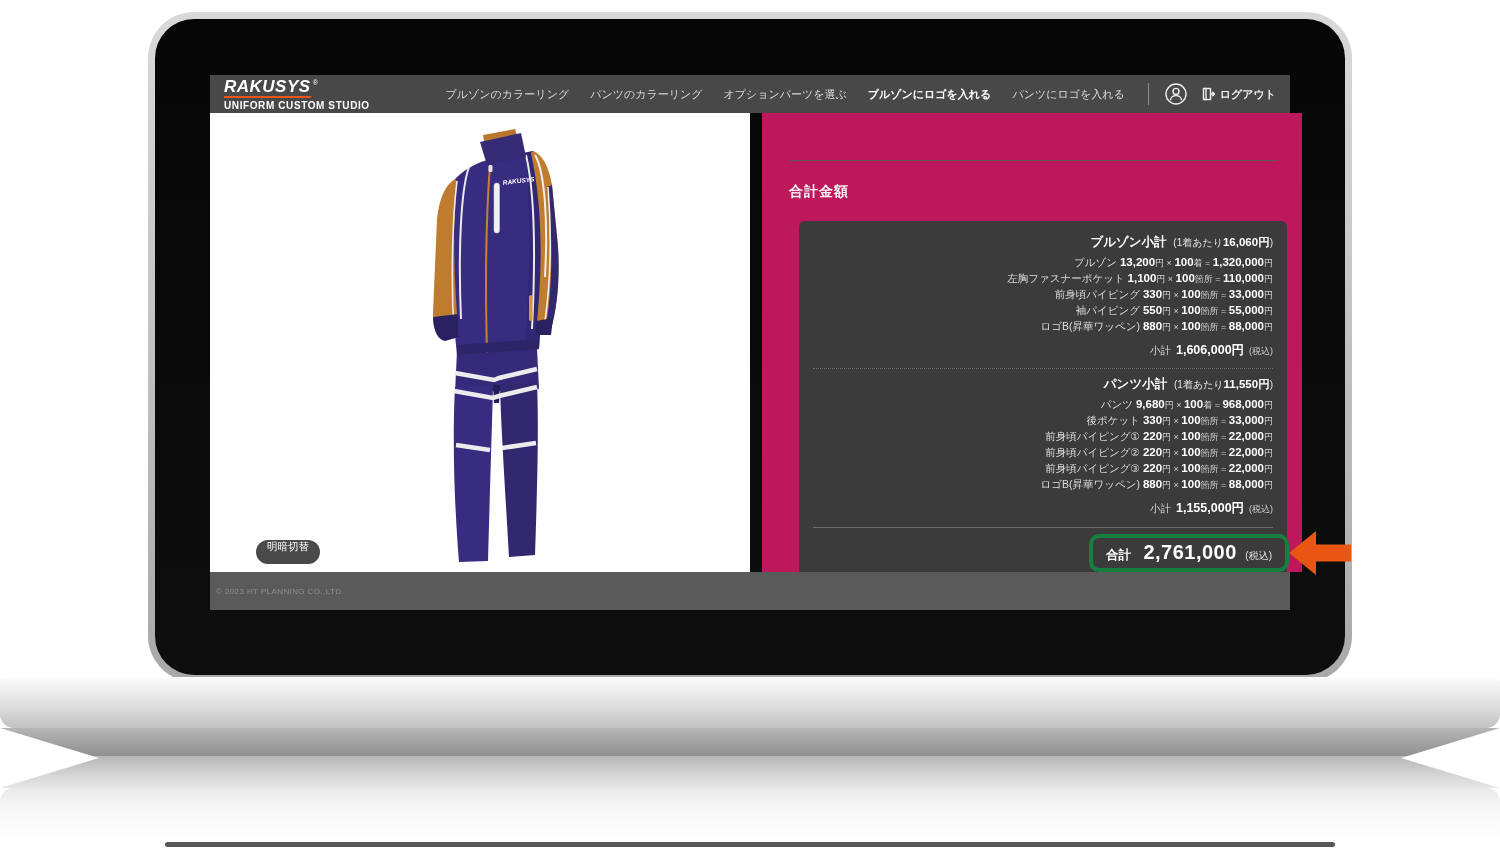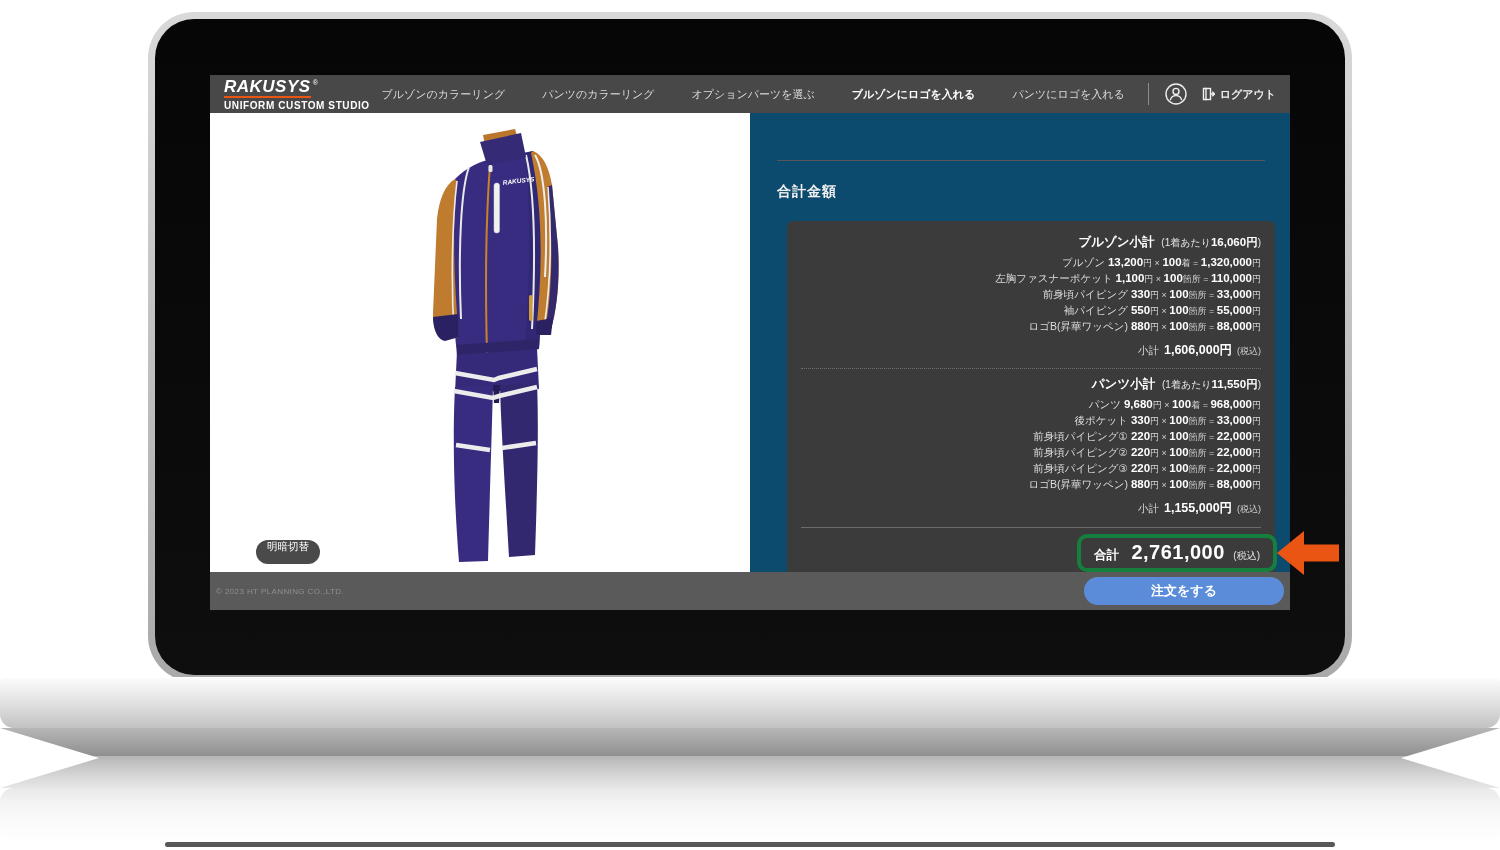--- a/index.html
+++ b/index.html
@@ -34,37 +34,37 @@
 
   
   .app-header { position:absolute; left:0; top:0; width:1080px; height:38px;
     background:#484848; display:flex; align-items:center; padding:0 14px; }
   .logo-block { display:flex; flex-direction:column; line-height:1; }
   .logo-row { display:flex; align-items:flex-start; }
   .logo-main { color:#ffffff; font-size:17px; font-weight:bold; font-style:italic;
     letter-spacing:.5px; border-bottom:2px solid #ea5514; padding-bottom:1px; }
   .logo-reg { color:#ffffff; font-size:7px; margin-left:2px; margin-top:1px; }
   .logo-sub { color:#ffffff; font-size:10px; font-weight:bold; letter-spacing:.6px; margin-top:3px; }
-  .nav { margin-left:auto; display:flex; align-items:center; gap:37px; }
+  .nav { margin-left:auto; display:flex; align-items:center; gap:21px; }
   .nav-item { color:#dcdcdc; font-size:11px; cursor:pointer; white-space:nowrap; }
   .nav-item.active { color:#ffffff; font-weight:bold; }
   .nav-div { width:1px; height:22px; background:rgba(255,255,255,.38); margin:0 2px; }
   .icon-btn { display:flex; align-items:center; gap:5px; cursor:pointer; color:#f0f0f0;
     font-size:11px; font-weight:600; white-space:nowrap; }
 
   
   .viewer { position:absolute; left:0; top:38px; width:540px; height:459px; background:#ffffff; }
   .model { position:absolute; left:185px; top:14px; width:210px; height:440px; }
   .toggle-pill { position:absolute; left:46px; bottom:8px; height:24px;
     background:#4a4a4a; border-radius:13px; color:#ffffff; font-size:10.5px;
     display:flex; align-items:center; gap:6px; padding:0 11px; cursor:pointer;flex-direction:column; }
   .toggle-icon { font-size:13px; line-height:1; color:#ffffff; }
 
   
-  .panel { position:absolute; left:540px; top:38px; width:540px; height:459px; background:#0c4a6e; }
+  .panel { position:absolute; left:552px; top:38px; width:540px; height:459px; background:#be185d; }
   .panel-divider { position:absolute; left:27px; top:47px; width:488px; height:1px; background:#575757; }
   .panel-title { position:absolute; left:27px; top:70px; color:#f2f2f2; font-size:14px;
     font-weight:bold; letter-spacing:1px; }
   .price-card { position:absolute; left:27px; top:108px; width:488px;
     background:#3b3b3b; border-radius:6px; padding:10px 14px 12px; color:#e8e8e8;margin-left:10px; }
   .sec { text-align:right; }
   .sec-head { font-size:10px; color:#e5e5e5; margin:3px 0 4px; }
   .sec-title { font-size:12.5px; font-weight:bold; color:#ffffff; margin-right:4px; }
   .sec-per b { font-size:11.5px; color:#ffffff; }
   .price-row { font-size:10.5px; line-height:15px; color:#dddddd; white-space:nowrap; }
@@ -240,17 +240,16 @@
           <svg class="arrow" width="62" height="48" viewBox="0 0 62 48">
             <path d="M0 24 L27 2 L27 15.5 L62 15.5 L62 32.5 L27 32.5 L27 46 Z" fill="#ea5514"></path>
           </svg>
         </div>
 
       </div>
     </div>
 
     <div class="app-footer">
       <span class="copyright">© 2023 HT PLANNING CO.,LTD.</span>
-      <button class="order-btn">注文をする</button>
     </div>
 
   </div>
 </div>
 
 </body></html>

